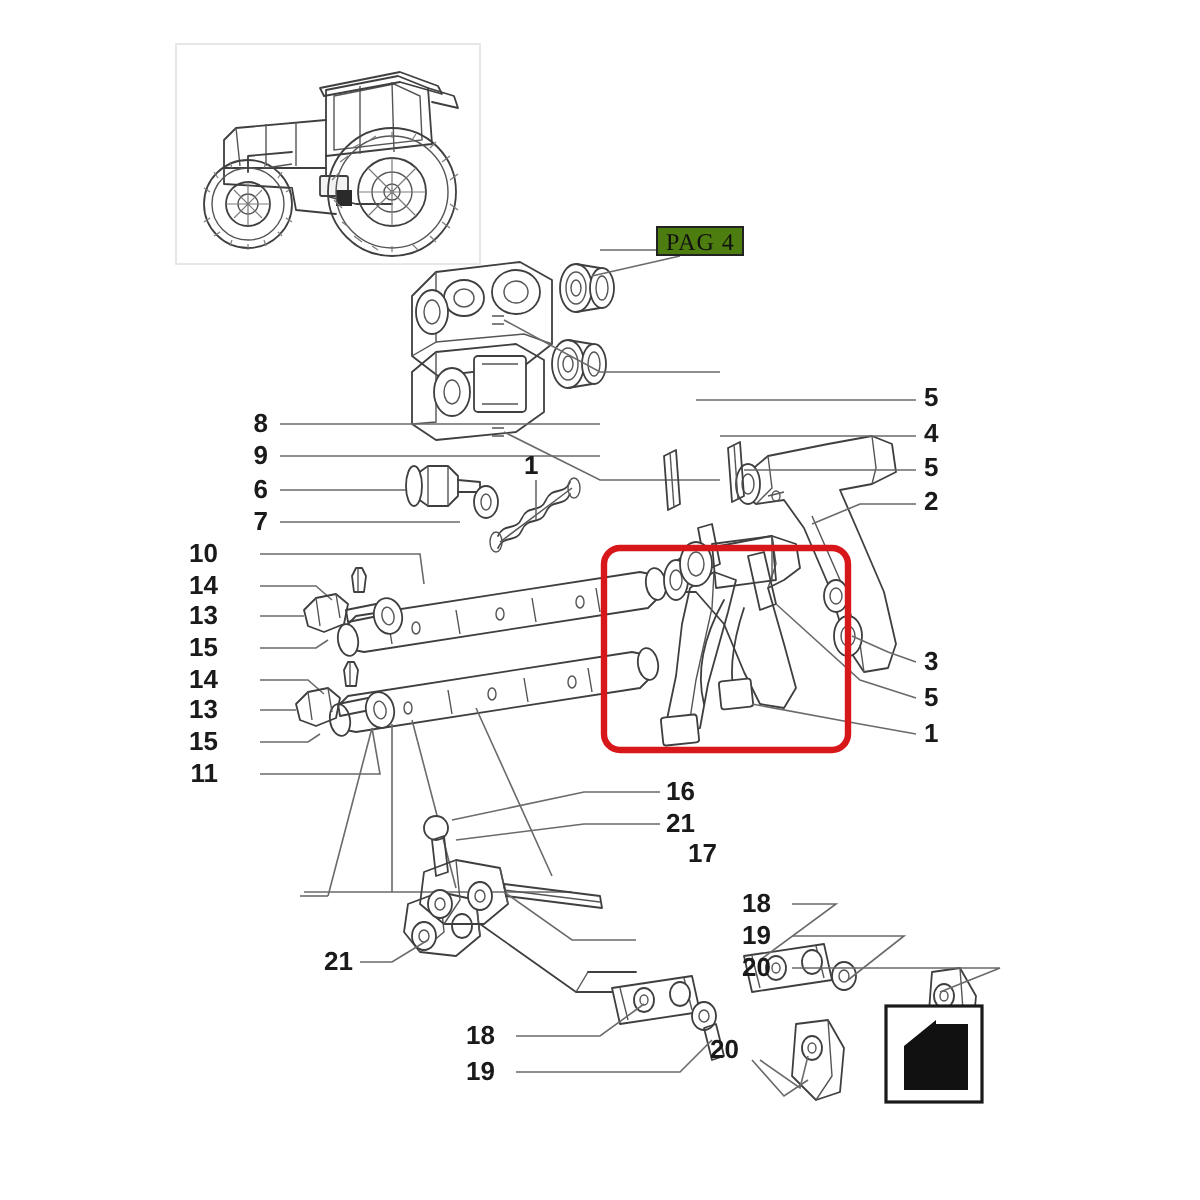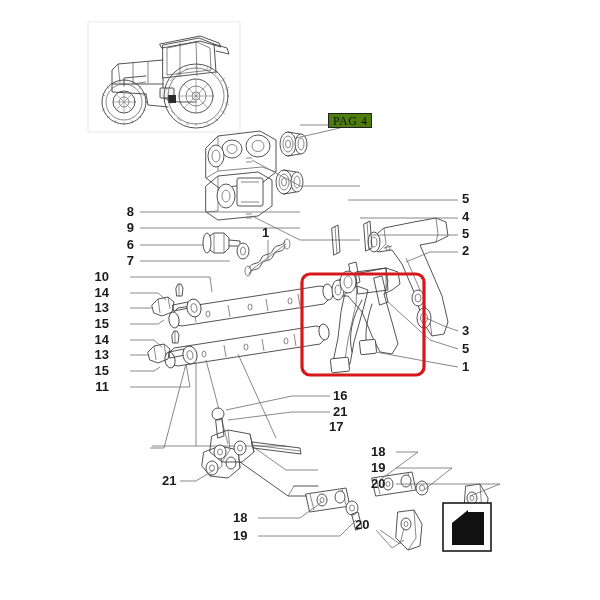--- a/index.html
+++ b/index.html
@@ -413,21 +413,21 @@
   <div class="callout" style="left:462px; top:192px;">5</div>
   <div class="callout" style="left:462px; top:210px;">4</div>
   <div class="callout" style="left:462px; top:227px;">5</div>
   <div class="callout" style="left:462px; top:244px;">2</div>
   <div class="callout" style="left:462px; top:324px;">3</div>
   <div class="callout" style="left:462px; top:342px;">5</div>
   <div class="callout" style="left:462px; top:360px;">1</div>
 
   <div class="callout" style="left:333px; top:389px;">16</div>
   <div class="callout" style="left:333px; top:405px;">21</div>
-  <div class="callout" style="left:329px; top:420px;">17</div>
+  <div class="callout" style="left:344px; top:420px;">17</div>
 
   <div class="callout" style="left:371px; top:445px;">18</div>
   <div class="callout" style="left:371px; top:461px;">19</div>
   <div class="callout" style="left:371px; top:477px;">20</div>
 
   <div class="callout" style="left:162px; top:474px;">21</div>
   <div class="callout" style="left:233px; top:511px;">18</div>
   <div class="callout" style="left:233px; top:529px;">19</div>
   <div class="callout" style="left:355px; top:518px;">20</div>
 

